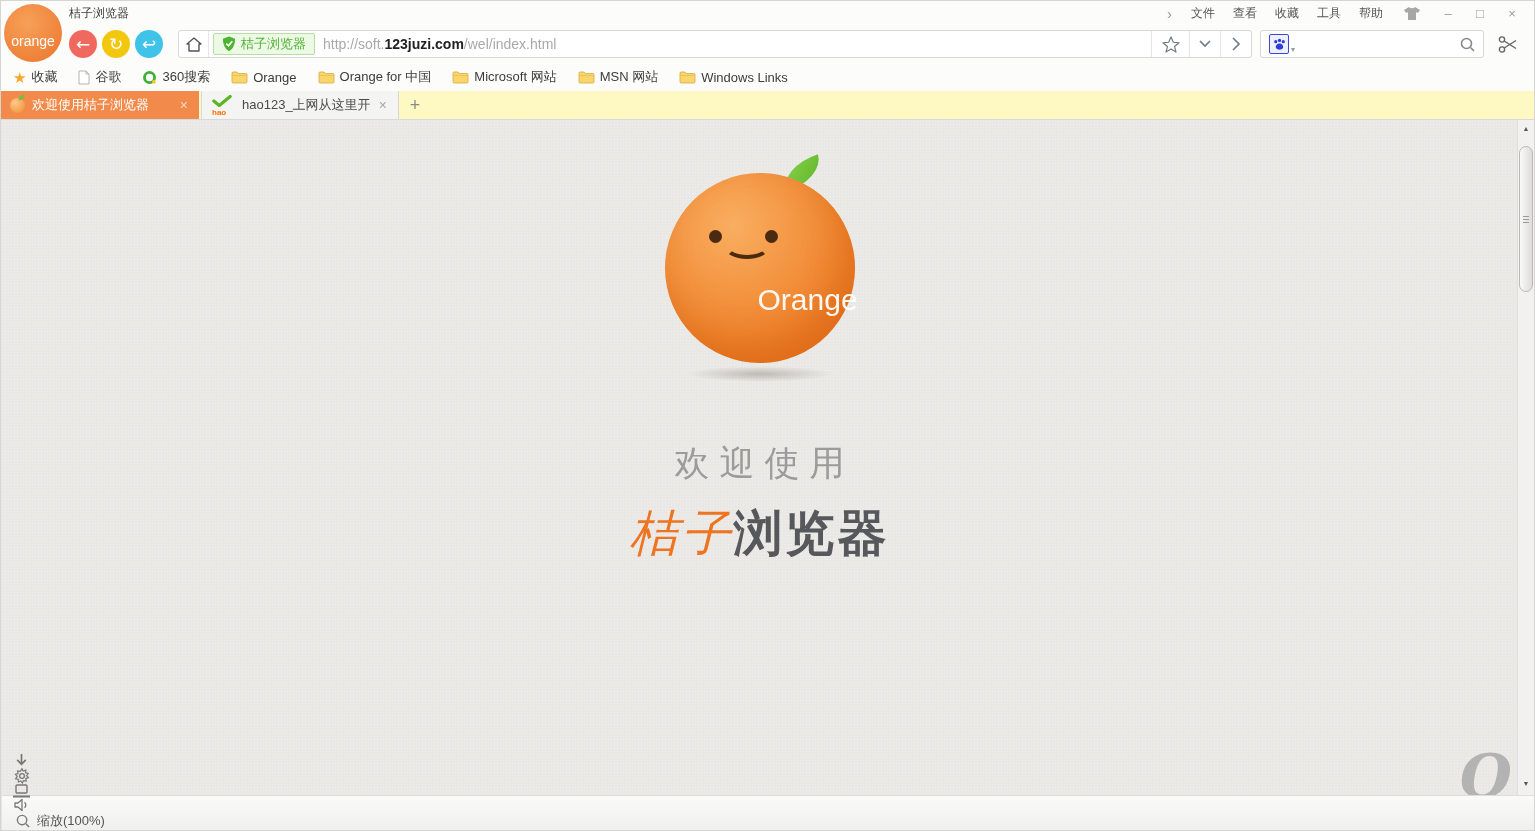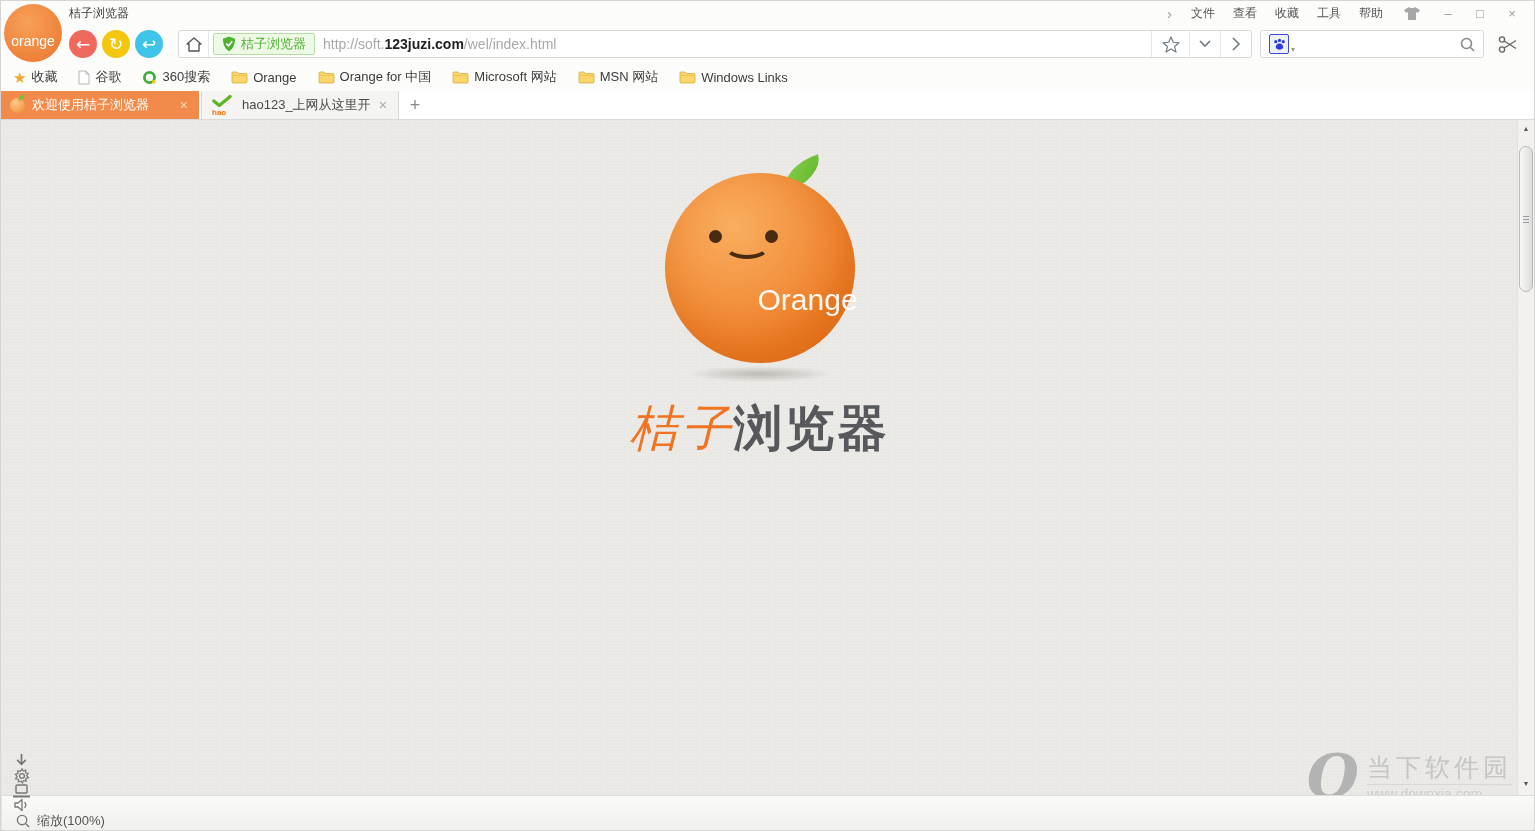--- a/index.html
+++ b/index.html
@@ -55,21 +55,21 @@
   .search-input { flex:1; min-width:0; border:none; outline:none; font-size:13px; background:transparent; }
   .scissors-btn { width:36px; display:flex; align-items:center; justify-content:center; }
 
   
   .bookmarksbar { height:28px; background:#fcfcfb; display:flex; align-items:center; padding-left:12px; gap:21px; }
   .bm { display:flex; align-items:center; gap:5px; font-size:13px; color:#3c3c3c; white-space:nowrap; }
   .bm-star { color:#f7a72b; font-size:15px; line-height:1; }
   .icon360 { display:inline-flex; }
 
   
-  .tabstrip { height:29px; background:#ffffff; border-bottom:1px solid #d9d9d7; display:flex; align-items:stretch; }
+  .tabstrip { height:29px; background:#fef9c3; border-bottom:1px solid #d9d9d7; display:flex; align-items:stretch; }
   .tab { width:198px; display:flex; align-items:center; padding:0 9px; font-size:13px; gap:7px; }
   .tab-label { flex:1; white-space:nowrap; overflow:hidden; }
   .tab-close { font-size:14px; padding:0 2px; }
   .tab.active { background:#f18a4a; color:#fff; }
   .tab.active .tab-close { color:#fcd9bf; }
   .tab.inactive { background:#f4f4f2; border-left:1px solid #d9d9d7; border-right:1px solid #d6d6d4;
                   color:#4a4a4a; margin-left:2px; }
   .tab.inactive .tab-close { color:#a8a8a8; }
   .newtab { width:32px; display:flex; align-items:center; justify-content:center; color:#8a8a8a; font-size:18px; }
   .mini-mascot { width:15px; height:15px; border-radius:50%; position:relative; flex-shrink:0;
@@ -302,29 +302,26 @@
     <div class="ball-wrap">
       <div class="leaf"></div>
       <div class="ball">
         <span class="eye left"></span>
         <span class="eye right"></span>
         <div class="smile"></div>
         <span class="mascot-label">Orange</span>
       </div>
     </div>
     <div class="mascot-shadow"></div>
+    <div class="welcome">欢迎使用</div>
     <div class="main-title"><span class="accent">桔子</span><span class="rest">浏览器</span></div>
   </div>
 
   <div class="watermark">
     <span class="wm-o">O</span>
-    <span class="wm-col">
-      <span class="wm-name">当下软件园</span>
-      <span class="wm-url">www.downxia.com</span>
-    </span>
   </div>
 
   <div class="scrollbar">
     <div class="sb-up">▲</div>
     <div class="sb-thumb">
       <div class="sb-grip"></div>
     </div>
     <div class="sb-down">▼</div>
   </div>
 </div>

